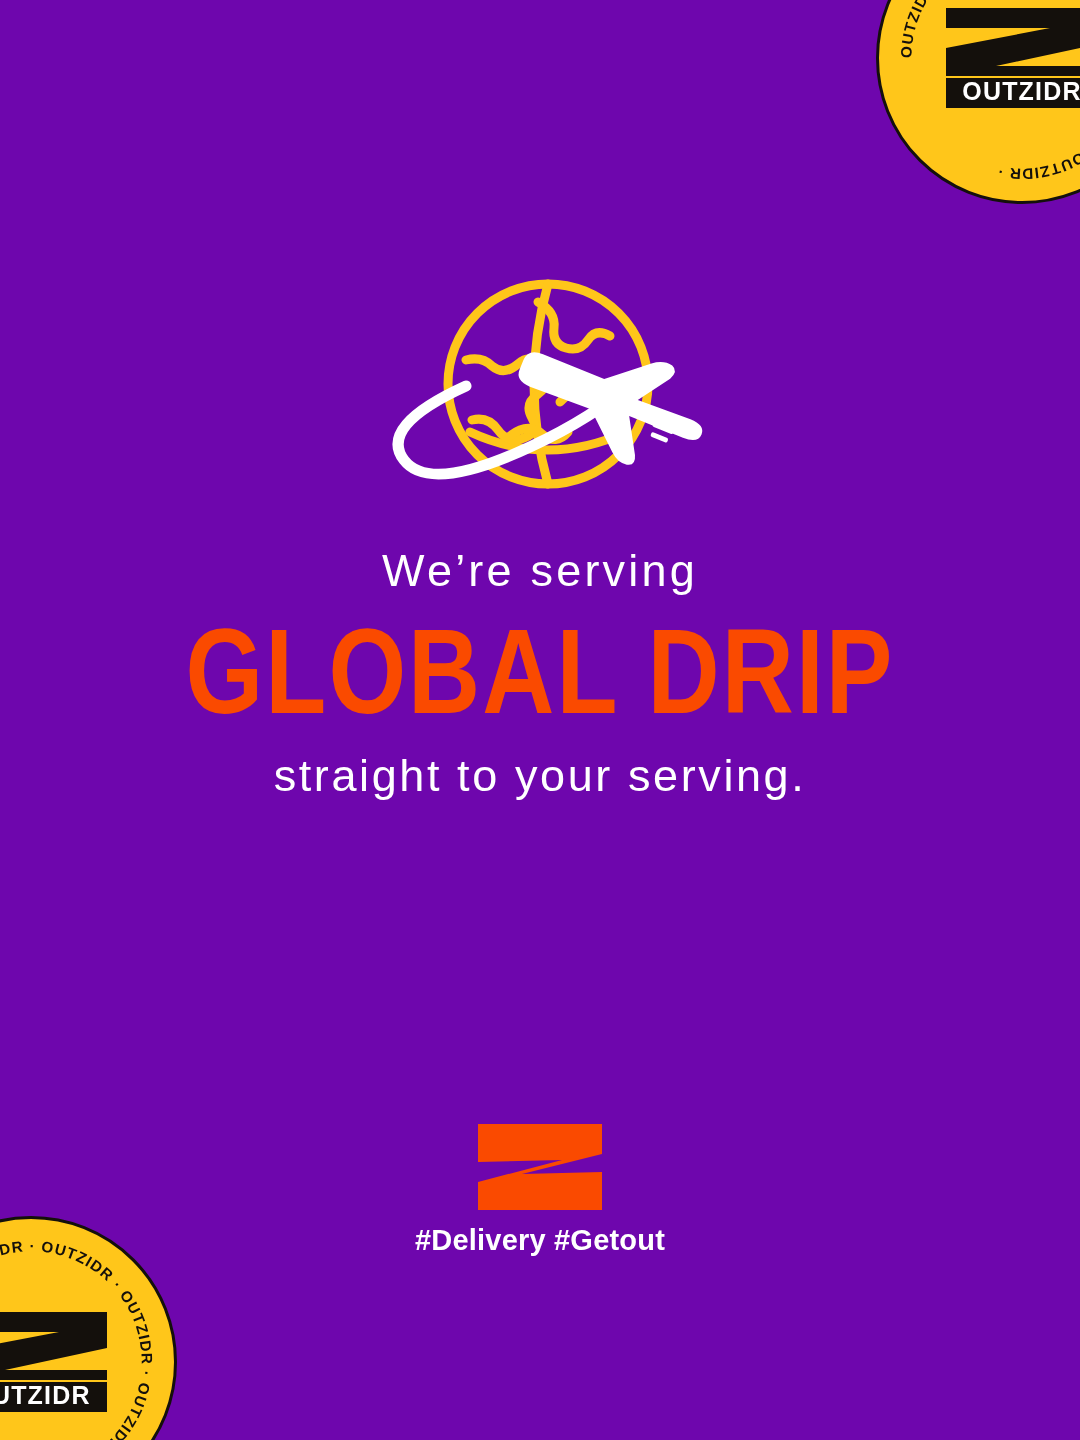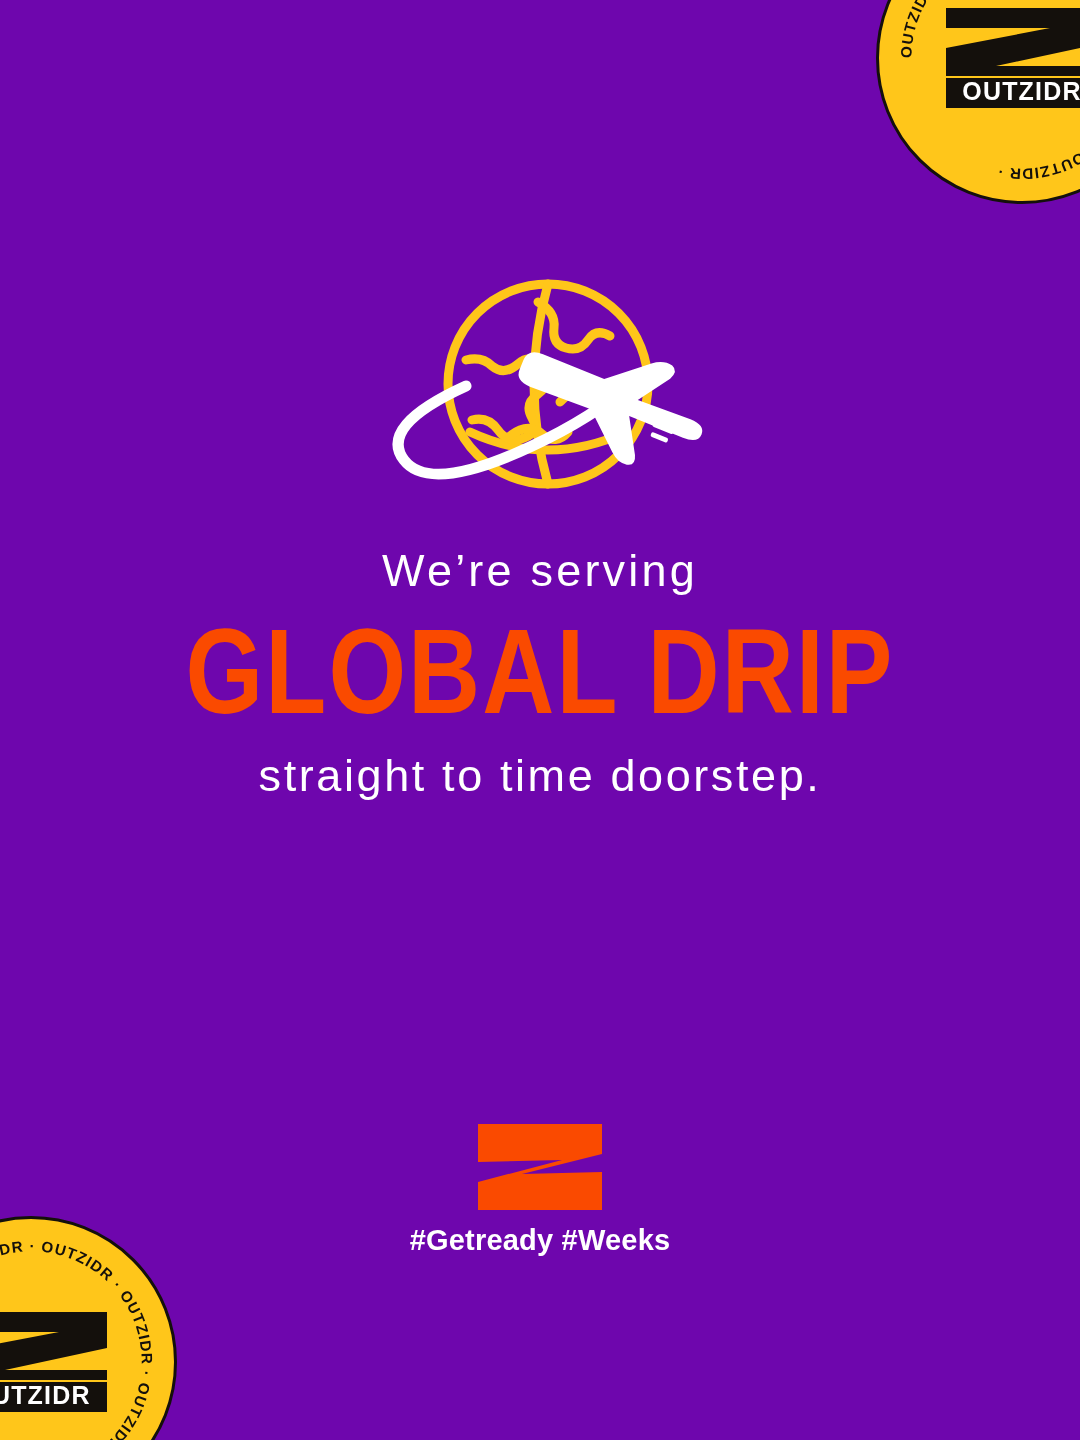--- a/index.html
+++ b/index.html
@@ -219,24 +219,24 @@
         <rect x="124" y="20" width="8" height="7" rx="2"></rect>
         <rect x="150" y="62" width="22" height="5" rx="2"></rect>
         <rect x="152" y="72" width="18" height="5" rx="2"></rect>
       </g>
     </svg>
   </div>
 
   <div id="copy">
     <p class="line-serving">We’re serving</p>
     <p class="line-headline">GLOBAL DRIP</p>
-    <p class="line-doorstep">straight to time doorstep.</p>
+    <p class="line-doorstep">straight to your serving.</p>
   </div>
 
 
   <div id="footer">
     <svg id="footer-mark" width="124" height="86" viewBox="0 0 124 86" aria-hidden="true">
       <path d="M0 0 L124 0 L124 30 L44 50 L124 48 L124 86 L0 86 L0 58 L84 36 L0 38 Z" fill="#FA4A00"></path>
     </svg>
-    <p class="line-hashtags">#Getready #Weeks</p>
+    <p class="line-hashtags">#Delivery #Getout</p>
   </div>
 
 </div>
 
 </body></html>

